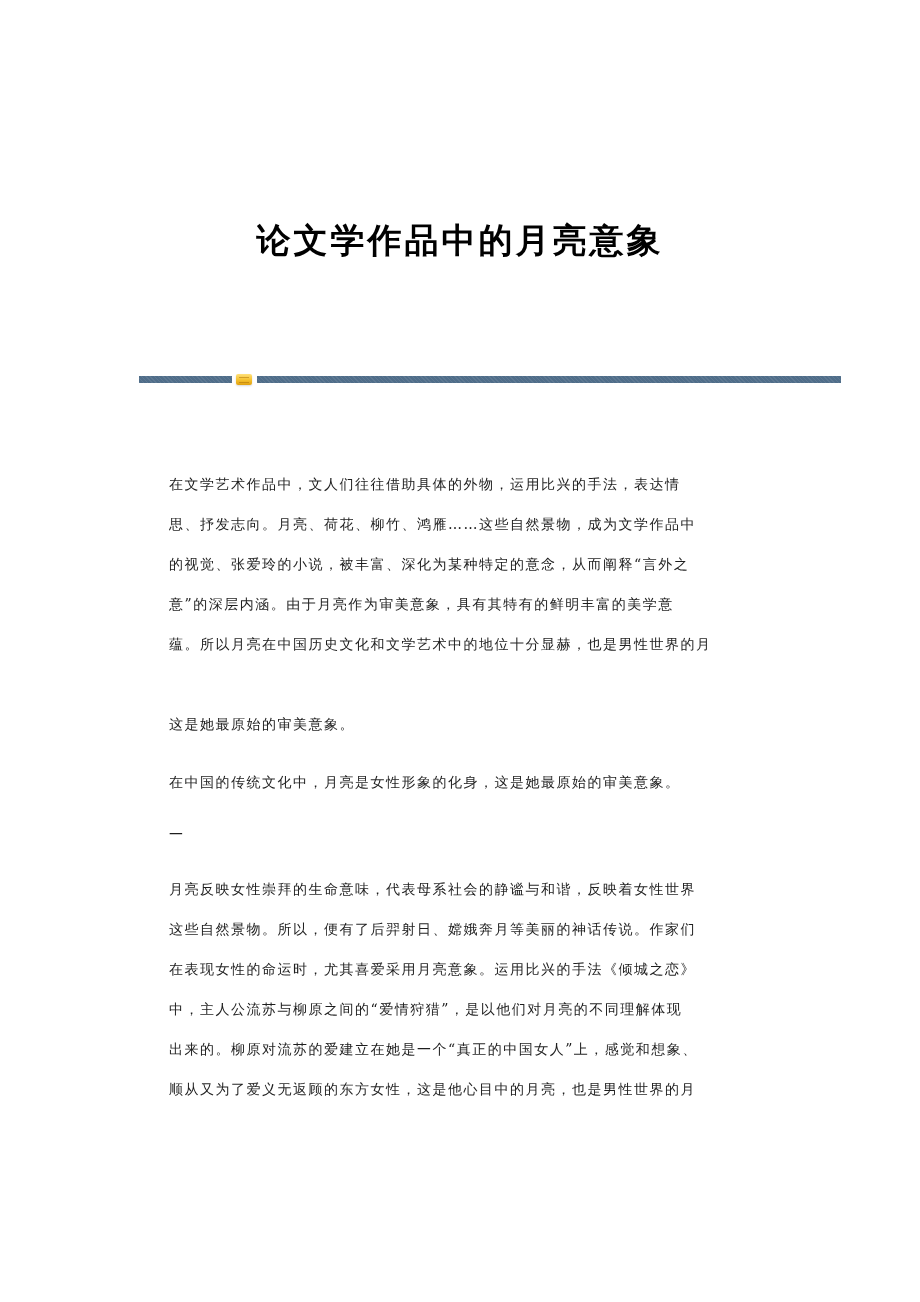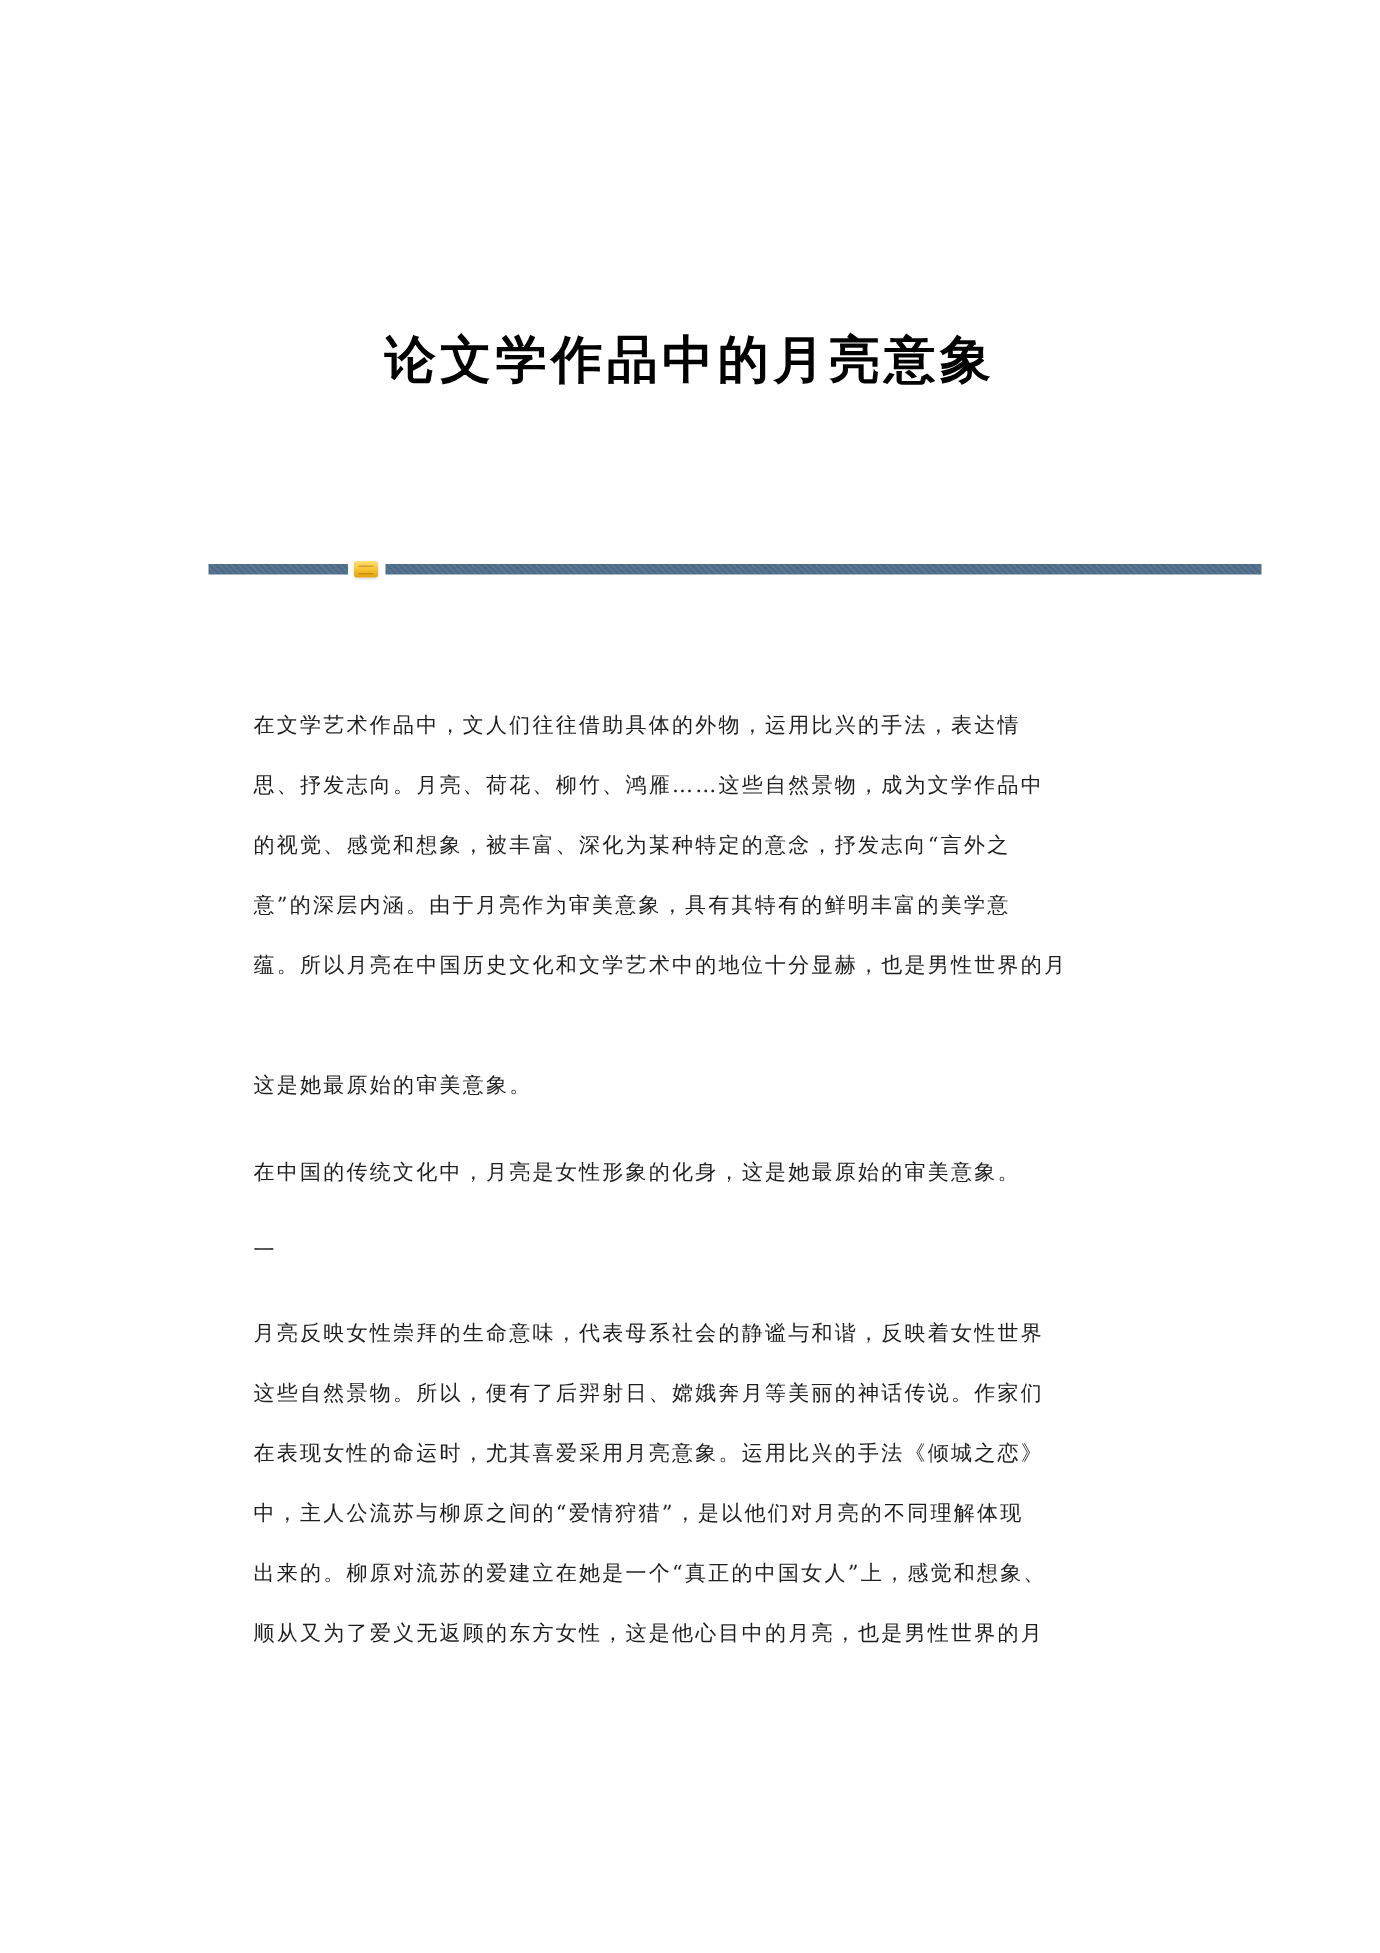--- a/index.html
+++ b/index.html
@@ -98,21 +98,21 @@
     <div class="bar-left"></div>
     <div class="ornament"></div>
     <div class="bar-right"></div>
   </div>
 
   <div class="body-text">
 
     <div>
       <div class="line" style="top:473px">在文学艺术作品中，文人们往往借助具体的外物，运用比兴的手法，表达情</div>
       <div class="line" style="top:513px">思、抒发志向。月亮、荷花、柳竹、鸿雁……这些自然景物，成为文学作品中</div>
-      <div class="line" style="top:553px">的视觉、感觉和想象，被丰富、深化为某种特定的意念，抒发志向“言外之</div>
+      <div class="line" style="top:553px">的视觉、张爱玲的小说，被丰富、深化为某种特定的意念，从而阐释“言外之</div>
       <div class="line" style="top:593px">意”的深层内涵。由于月亮作为审美意象，具有其特有的鲜明丰富的美学意</div>
       <div class="line" style="top:633px">蕴。所以月亮在中国历史文化和文学艺术中的地位十分显赫，也是男性世界的月</div>
       <div class="line" style="top:713px">这是她最原始的审美意象。</div>
     </div>
 
     <div>
       <div class="line" style="top:771px">在中国的传统文化中，月亮是女性形象的化身，这是她最原始的审美意象。</div>
     </div>
 
     <div>

